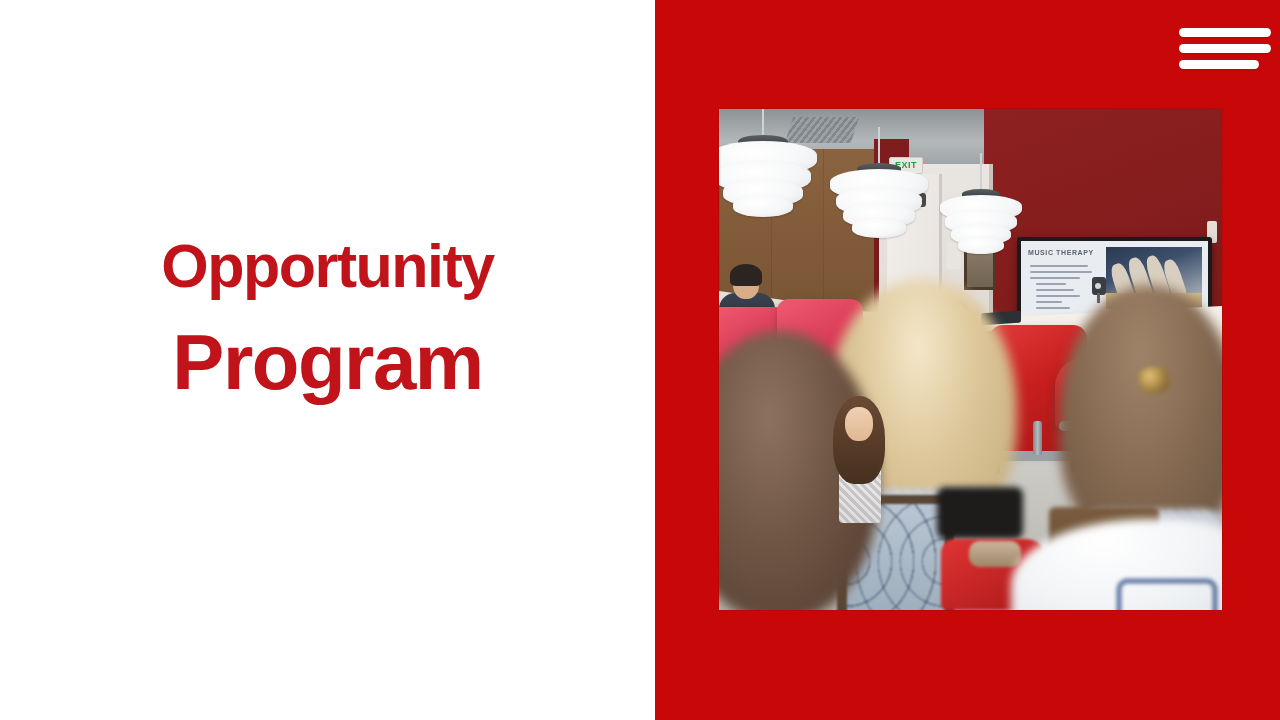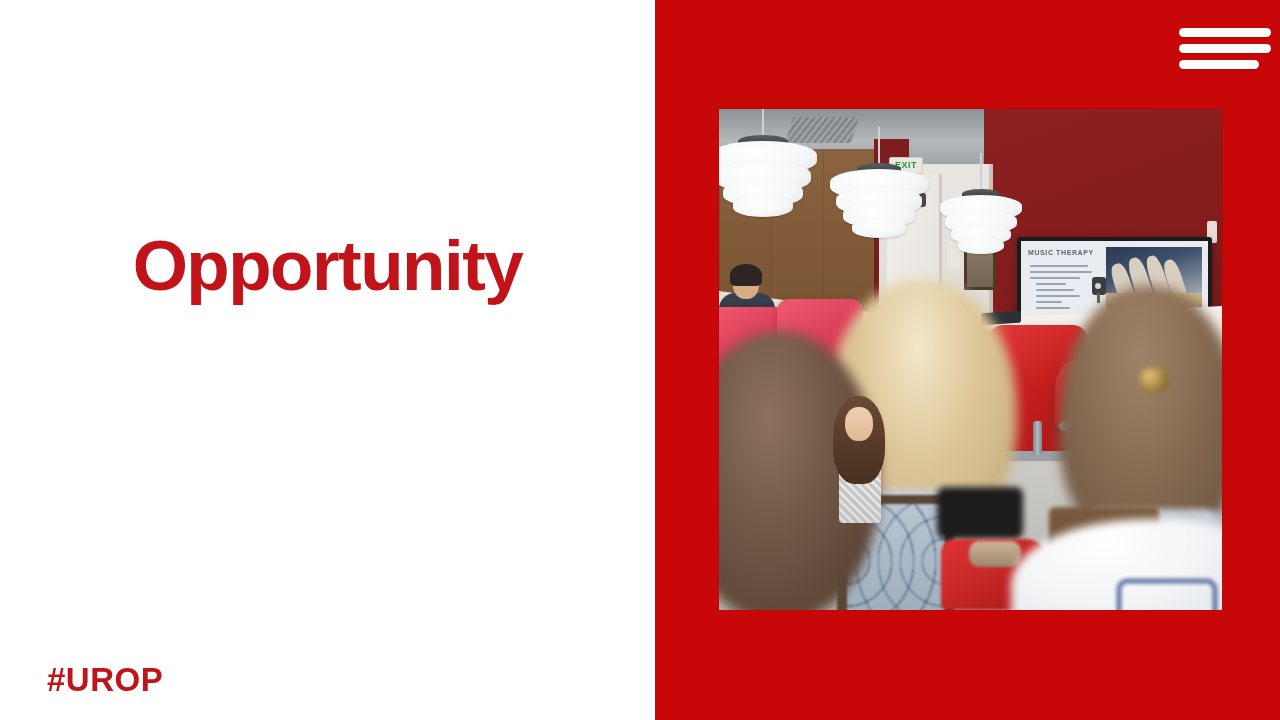--- a/index.html
+++ b/index.html
@@ -47,21 +47,21 @@
     color: #c0131a;
     font-family: "Liberation Sans", sans-serif;
     font-weight: 700;
     font-size: 78px;
     line-height: 96px;
     letter-spacing: -1.5px;
     white-space: nowrap;
   }
   .title-line.l1 { font-size: 74px; }
   .title-line.l2 { font-size: 78px; }
-  .title-line.l3 { font-size: 71px; }
+  .title-line.l3 { font-size: 61px; }
   .title-line.l4 { font-size: 78px; }
 
   .hashtag {
     position: absolute;
     left: 47px;
     top: 661px;
     color: #c0131a;
     font-family: "Liberation Sans", sans-serif;
     font-weight: 700;
     font-size: 33px;
@@ -516,23 +516,23 @@
 </style>
 </head>
 <body>
 
 <div id="stage">
 
   <div class="left-panel">
 
     <div class="title-block">
       <span class="title-line l3">Opportunity</span>
+      <span class="title-line l4">Program</span>
     </div>
 
-    <div class="hashtag">#UROP</div>
   </div>
 
   <div class="right-panel">
 
     <div class="menu-button">
       <span class="bar b1"></span>
       <span class="bar b2"></span>
       <span class="bar b3"></span>
     </div>
 

